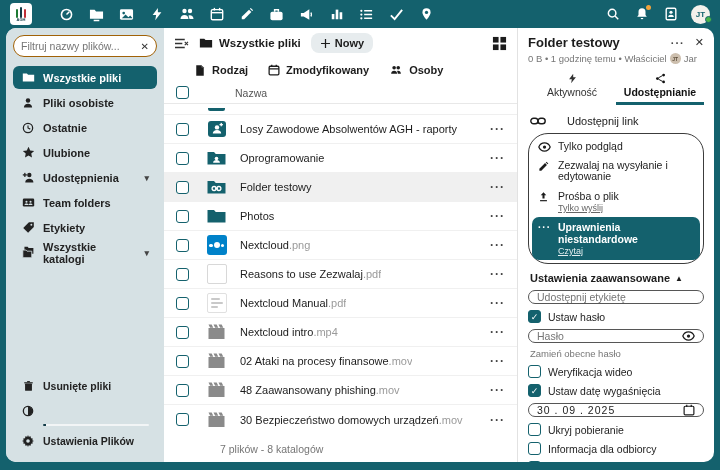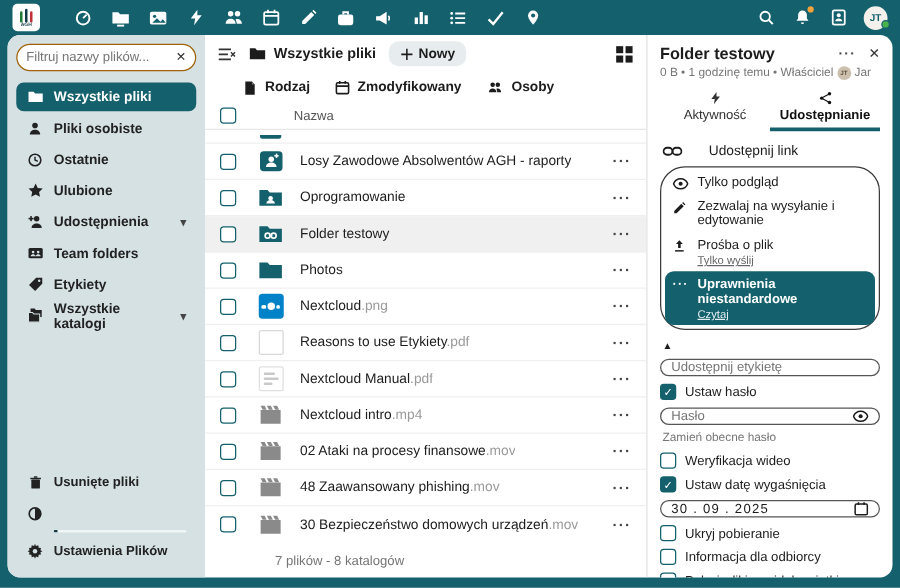--- a/index.html
+++ b/index.html
@@ -497,21 +497,21 @@
             </span>
           </span>
         <span class="fname"><span>Nextcloud</span><span class="fext">.png</span></span>
         <span class="rowdots">···</span>
       </div>
       <div class="frow">
         <span class="cb"></span>
         <span class="ficon">
             <span class="thumb-pdfb"><span class="tp"></span><span class="bt"></span></span>
           </span>
-        <span class="fname"><span>Reasons to use Etykiety</span><span class="fext">.pdf</span></span>
+        <span class="fname"><span>Reasons to use Zezwalaj</span><span class="fext">.pdf</span></span>
         <span class="rowdots">···</span>
       </div>
       <div class="frow">
         <span class="cb"></span>
         <span class="ficon">
             <span class="thumb-doc">
               <i style="width:9px;"></i>
               <i style="width:12px;"></i>
               <i style="width:7px;"></i>
             </span>
@@ -641,20 +641,21 @@
       <div class="opt selected">
         <span class="oicon" style="font-weight:bold; letter-spacing:1px; font-size:10px;">···</span>
         <span>
           <span class="olabel">Uprawnienia niestandardowe</span>
           <div class="osub">Czytaj</div>
         </span>
       </div>
     </div>
 
     <div class="adv-head">
+      <span>Ustawienia zaawansowane</span>
       <span style="font-size:8px;">▲</span>
     </div>
 
     <div class="pinput">
       <input placeholder="Udostępnij etykietę" style="">
     </div>
 
     <div class="cbrow">
       <span class="cb checked">✓</span>
       <span class="cblabel">Ustaw hasło</span>

